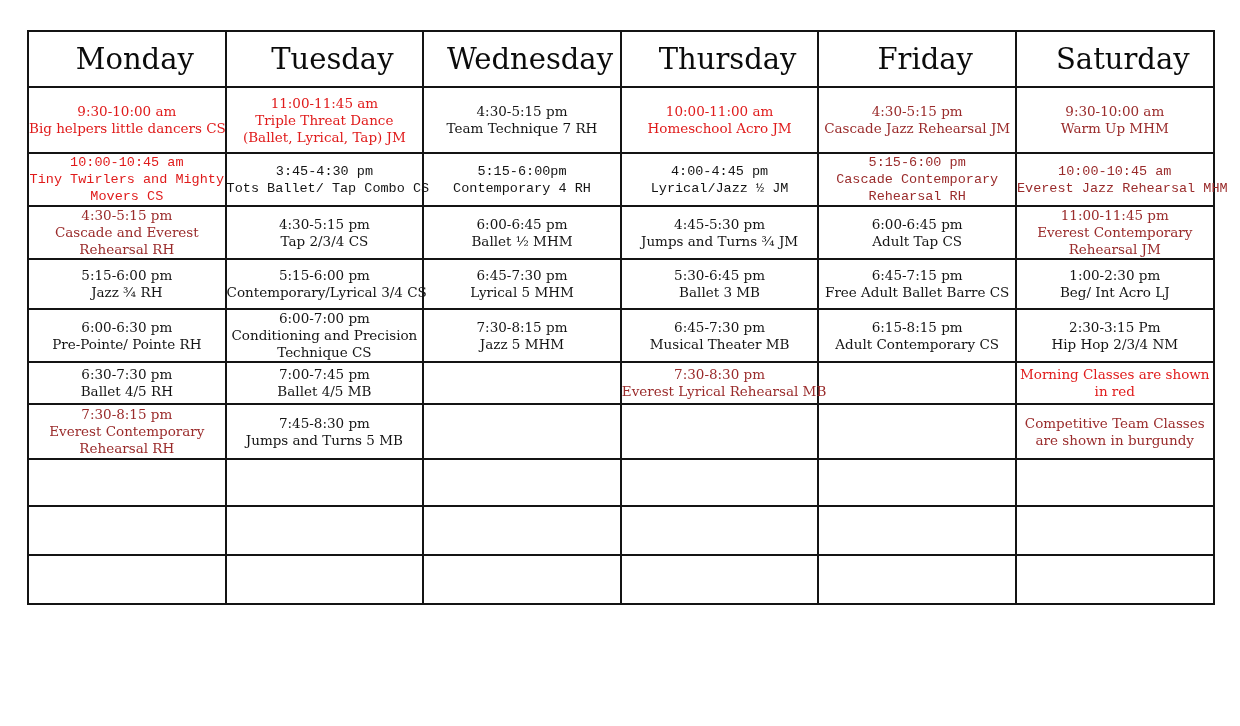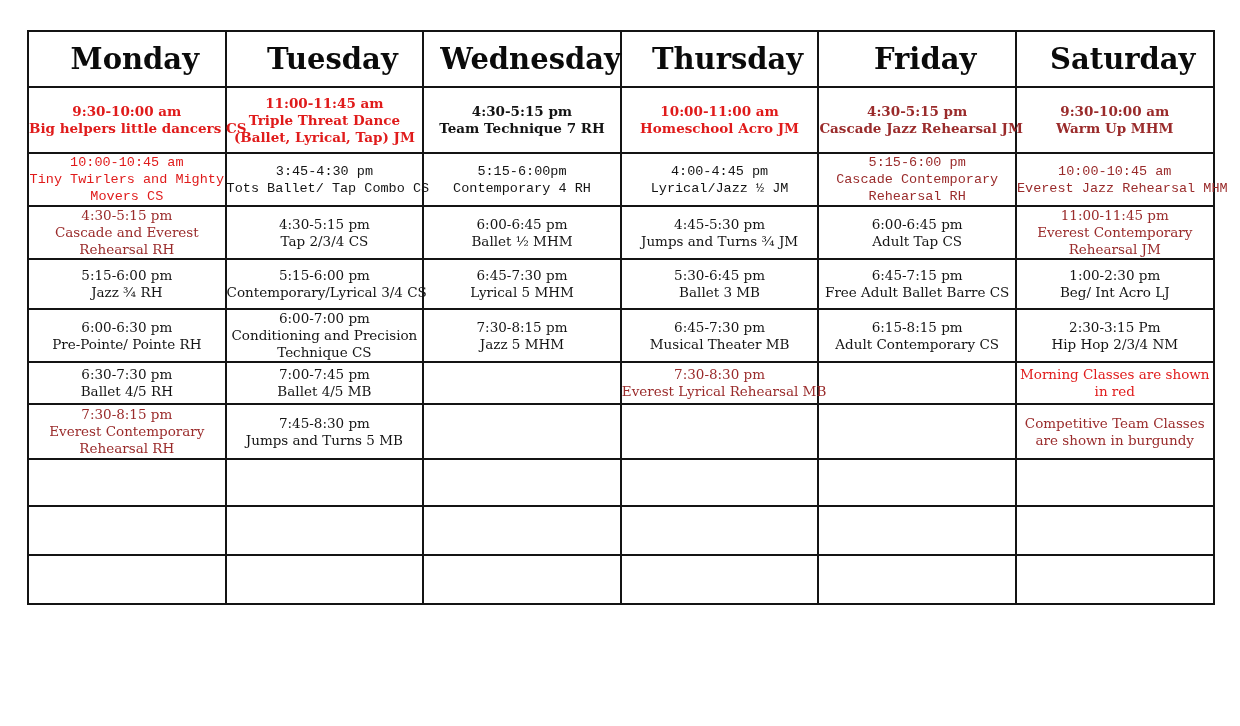--- a/index.html
+++ b/index.html
@@ -47,35 +47,35 @@
   .sub-title {
     font-size: 17px;
     color: #0b0b0b;
     line-height: 22px;
     margin-top: 4px;
   }
   
   tr.day-row th {
     height: 54px;
     font-size: 29px;
-    font-weight: bold;
+    font-weight: normal;
     color: #0b0b0b;
     padding-left: 16px;
   }
   
   td.cell {
     font-size: 13.5px;
     line-height: 17px;
   }
   td.cell .line { white-space: nowrap; }
   td.cell.red      { color: var(--red, #e01b1b); }
   td.cell.burgundy { color: var(--burgundy, #9a2b2b); }
   td.cell.ink      { color: var(--ink, #141414); }
   
-  tbody tr:nth-child(1)  { height: 66px; font-weight: bold; }
+  tbody tr:nth-child(1)  { height: 66px; }
   tbody tr:nth-child(2)  { height: 51px; font-family: Liberation Mono, monospace; }
   tbody tr:nth-child(3)  { height: 53px; }
   tbody tr:nth-child(4)  { height: 50px; }
   tbody tr:nth-child(5)  { height: 50px; }
   tbody tr:nth-child(6)  { height: 42px; }
   tbody tr:nth-child(7)  { height: 55px; }
   tbody tr:nth-child(8)  { height: 47px; }
   tbody tr:nth-child(9)  { height: 49px; }
   tbody tr:nth-child(10) { height: 49px; }
 </style>

